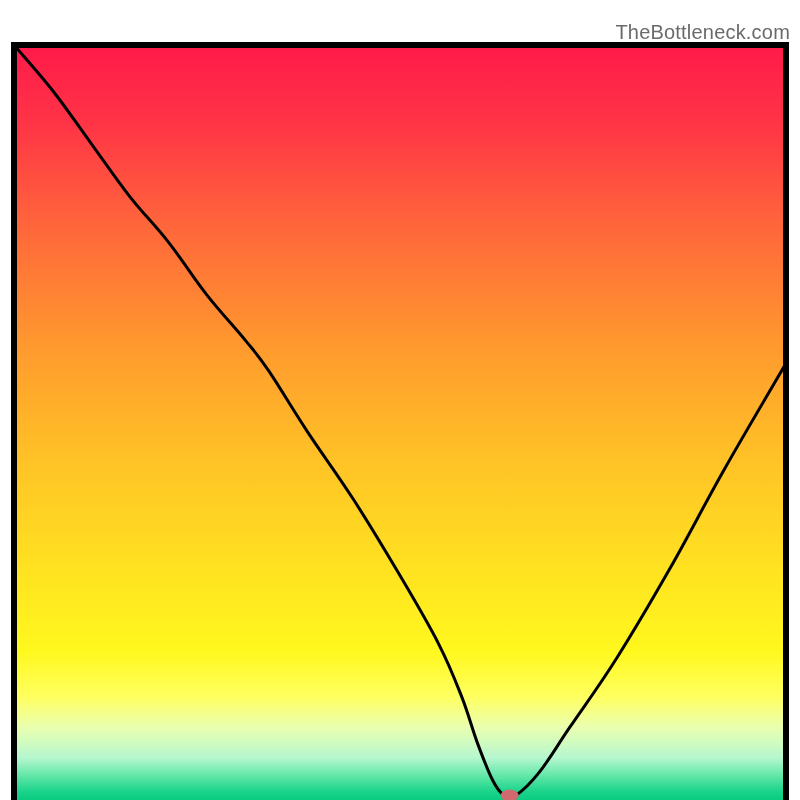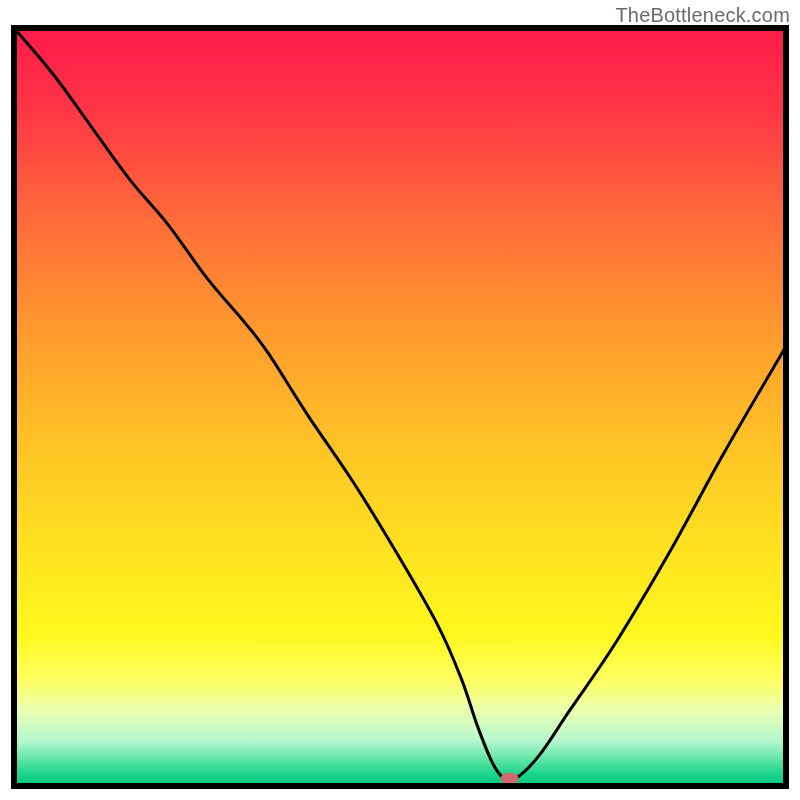--- a/index.html
+++ b/index.html
@@ -8,20 +8,21 @@
     width: 800px;
     height: 800px;
     background: #ffffff;
     font-family: Arial, Helvetica, sans-serif;
     overflow: hidden;
   }
   .chart-container {
     position: relative;
     width: 800px;
     height: 648px;
+    margin-top: 17px;
   }
   .watermark {
     position: absolute;
     top: 4px;
     right: 10px;
     font-size: 20px;
     font-weight: 500;
     color: #6a6a6a;
     font-family: Arial, sans-serif;
     letter-spacing: 0.2px;

